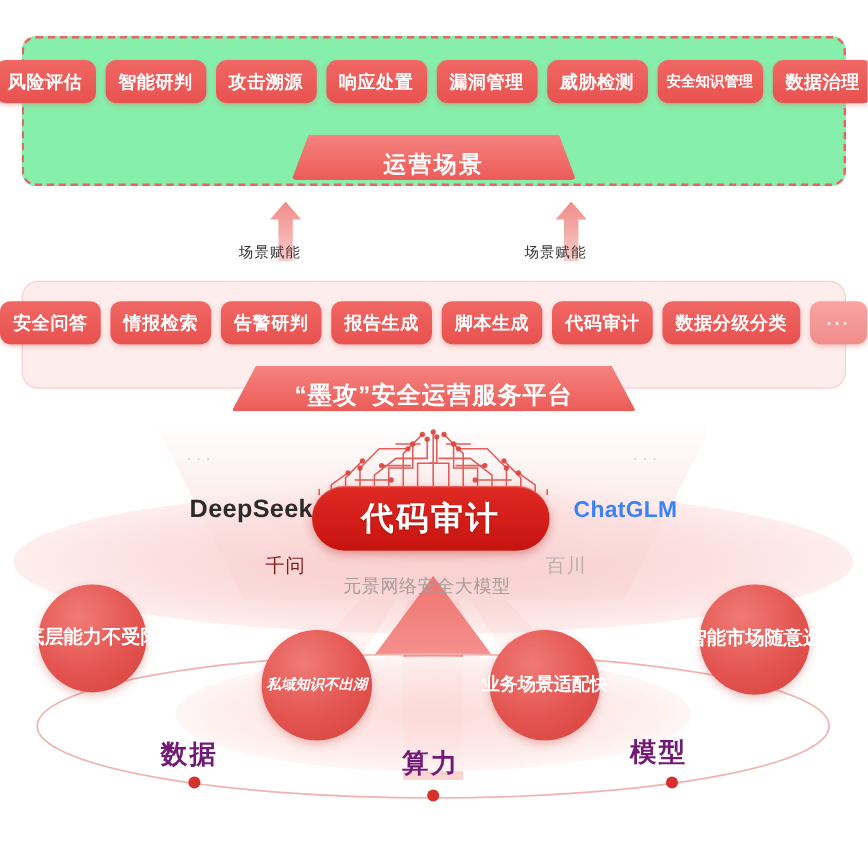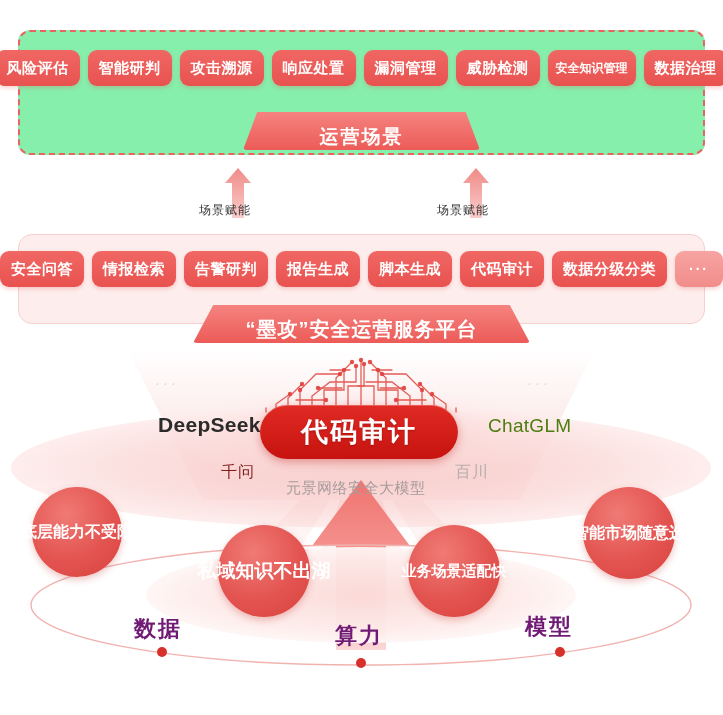--- a/index.html
+++ b/index.html
@@ -148,23 +148,22 @@
     position: absolute;
     white-space: nowrap;
   }
   #label-deepseek {
     left: 158px; top: 413px;
     font-size: 21px; font-weight: 700; color: #2b2b2b;
     letter-spacing: 0.3px;
   }
   #label-chatglm {
     left: 478px; top: 415px;
-    font-size: 19px; font-weight: 400; color: #4d7c0f;
+    font-size: 19px; font-weight: 700; color: #3b82f6;
     letter-spacing: 0.3px;
-    margin-left: 10px;
   }
   #label-qianwen {
     left: 221px; top: 462px;
     font-size: 16px; color: #7f1d1d; letter-spacing: 1px;
   }
   #label-baichuan {
     left: 455px; top: 462px;
     font-size: 16px; color: #b9aeae; letter-spacing: 1px;
   }
   #label-yuanjing {
@@ -216,21 +215,21 @@
     color: #ffffff;
     font-weight: 700;
     box-shadow: 0 3px 7px rgba(200,60,56,0.3);
     z-index: 7;
   }
   .bubble div {
     line-height: 1.32;
     white-space: nowrap;
   }
   #bubble-1 { left: 32px;  top: 487px; width: 90px;  height: 90px;  font-size: 16px; }
-  #bubble-2 { left: 218px; top: 525px; width: 92px;  height: 92px;  font-size: 19px; }
+  #bubble-2 { left: 218px; top: 525px; width: 92px;  height: 92px;  font-size: 12px; font-style: italic; }
   #bubble-3 { left: 408px; top: 525px; width: 92px;  height: 92px;  font-size: 15px; }
   #bubble-4 { left: 583px; top: 487px; width: 92px;  height: 92px;  font-size: 16px; }
 
   
   .foundation-label {
     position: absolute;
     color: #701a75;
     font-size: 22px;
     font-weight: 700;
     letter-spacing: 2px;

